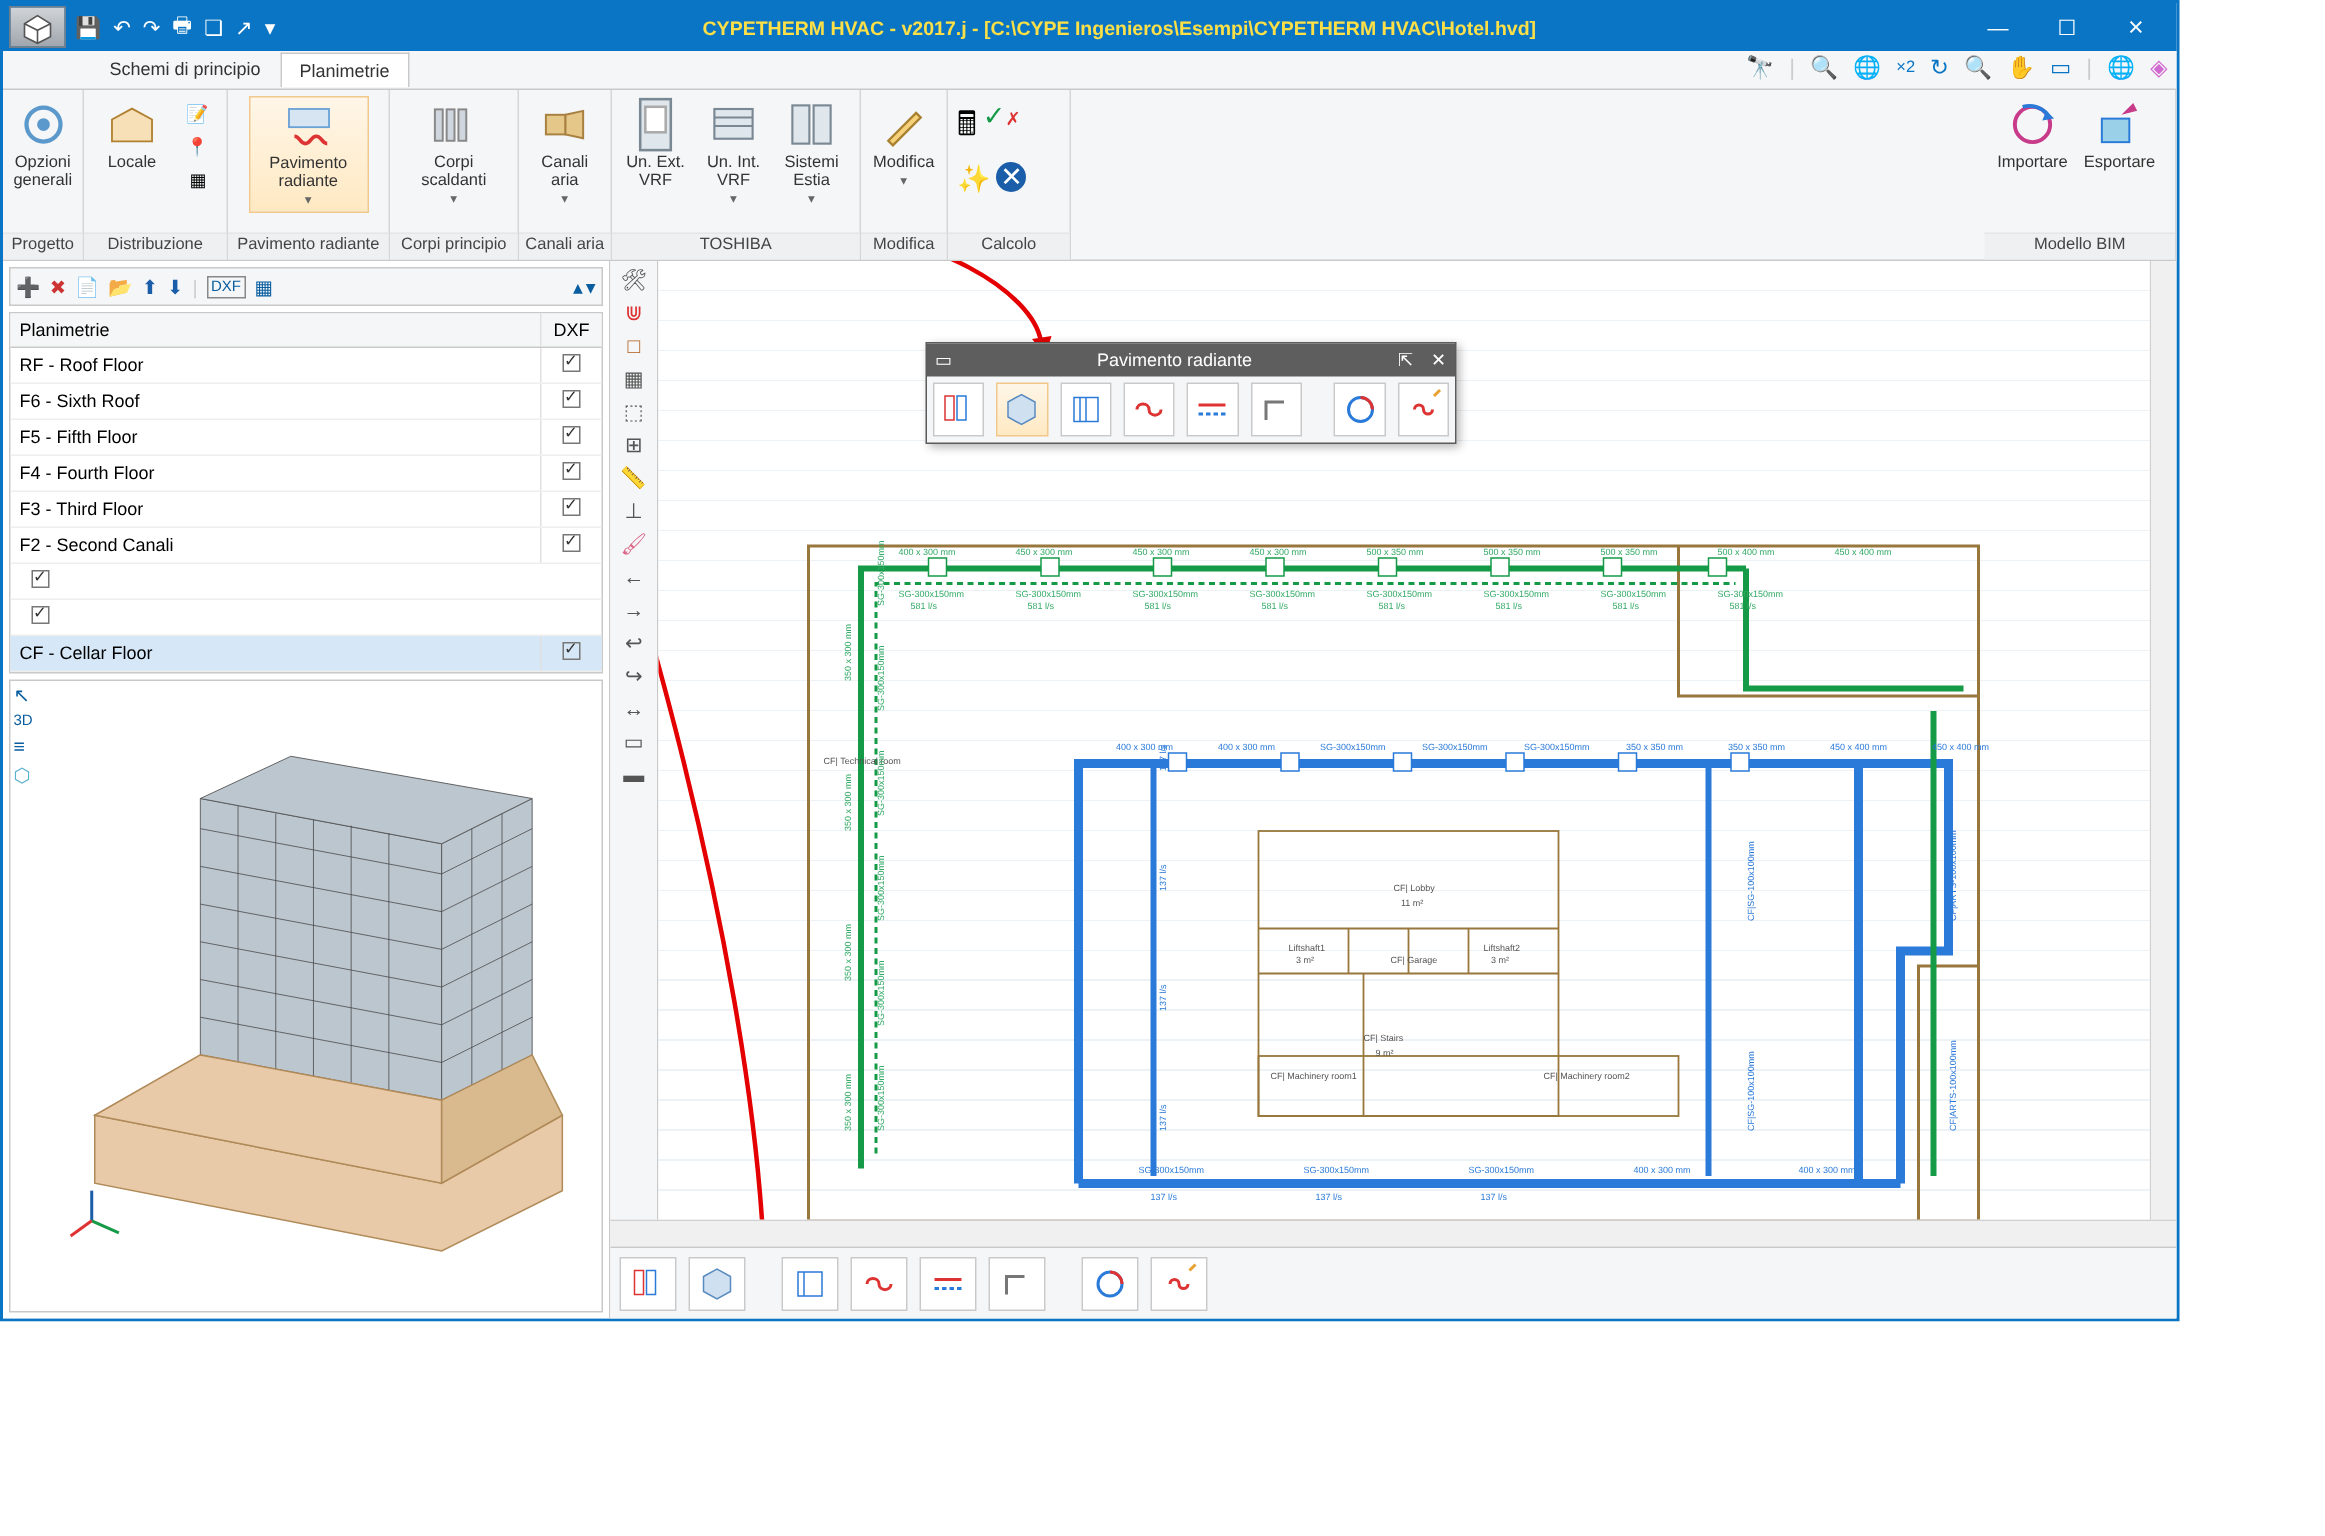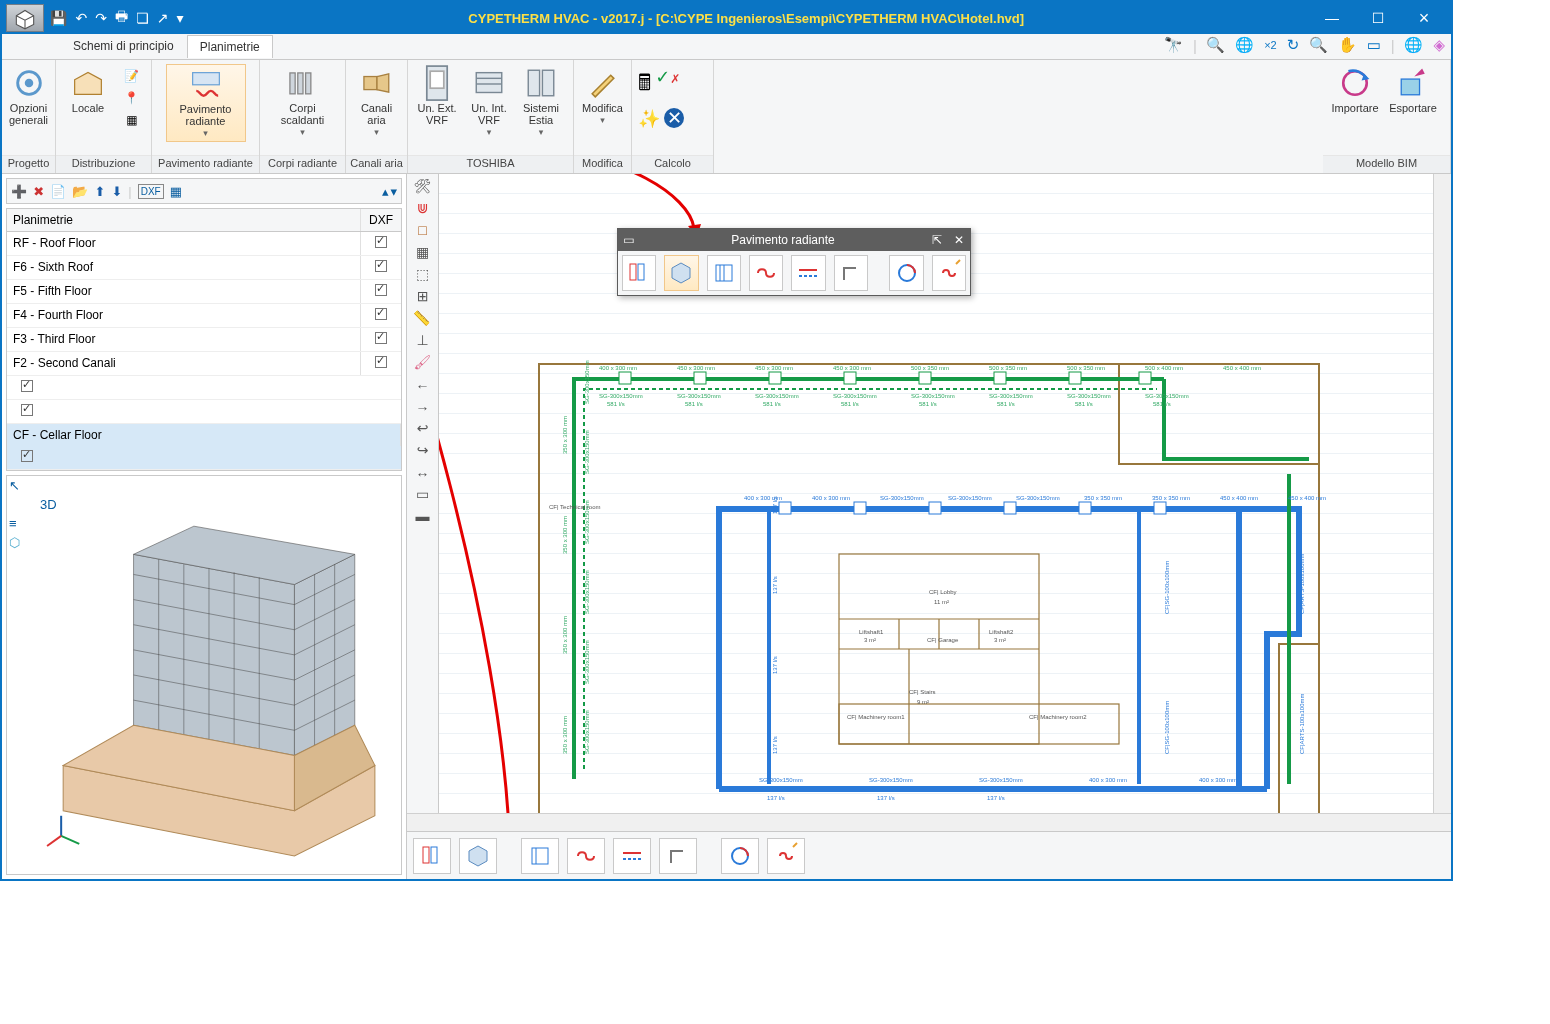--- a/index.html
+++ b/index.html
@@ -33,21 +33,21 @@
 .leftpane { width:405px; border-right:1px solid #c9c9c9; display:flex; flex-direction:column; background:#fff; }
 .lp-toolbar { height:26px; border:1px solid #c9c9c9; margin:4px; display:flex; align-items:center; padding:0 4px; gap:6px; background:#f5f6f7; }
 .lp-toolbar span { font-size:13px; color:#0a5ea0; }
 .lp-toolbar .arrows { margin-left:auto; display:flex; gap:2px; }
 .floor-table { margin:0 4px; border:1px solid #c9c9c9; flex:0 0 auto; }
 .floor-head { display:flex; background:#f5f6f7; border-bottom:1px solid #c9c9c9; }
 .floor-head div,.floor-row div { padding:4px 6px; font-size:12px; }
 .floor-head .c1,.floor-row .c1 { flex:1; border-right:1px solid #e0e0e0; }
 .floor-head .c2,.floor-row .c2 { width:40px; text-align:center; }
 .floor-row { display:flex; border-bottom:1px solid #eee; }
-.floor-row.sel { background:#d6e8f7;flex-direction:column; }
+.floor-row.sel { background:#d6e8f7; }
 .cb { width:12px; height:12px; border:1px solid #777; display:inline-block; position:relative; }
 .cb::after { content:"✓"; position:absolute; top:-3px; left:0; font-size:11px; color:#333; }
 .preview3d { flex:1; margin:4px; border:1px solid #c9c9c9; background:#fff; position:relative; }
 .preview3d .pv-toolbar { position:absolute; left:2px; top:2px; display:flex; flex-direction:column; gap:4px; }
 .preview3d .pv-toolbar span { color:#0a5ea0; font-size:13px; }
 .pv-img { position:absolute; inset:18px 6px 6px 26px; }
 .workarea { flex:1; position:relative; background:#fff; display:flex; flex-direction:column; }
 .wa-toolbar { width:32px; background:#f5f6f7; border-right:1px solid #c9c9c9; display:flex; flex-direction:column; align-items:center; padding-top:4px; gap:6px; }
 .wa-toolbar span { font-size:14px; color:#555; }
 .wa-main { flex:1; position:relative; display:flex; }
@@ -179,21 +179,21 @@
               <svg viewBox="0 0 26 22">
                 <rect x="3" y="3" width="4" height="16" fill="#cfd6dd" stroke="#888"></rect>
                 <rect x="9" y="3" width="4" height="16" fill="#cfd6dd" stroke="#888"></rect>
                 <rect x="15" y="3" width="4" height="16" fill="#cfd6dd" stroke="#888"></rect>
               </svg>
             </div>
           <div class="lbl">Corpi<br>scaldanti</div>
           <div style="font-size:9px;color:#666;">▾</div>
         </div>
       </div>
-      <div class="glabel">Corpi radiante</div>
+      <div class="glabel">Corpi principio</div>
     </div>
     <div class="rgroup" style="width:62px;">
       <div class="items" style="justify-content:center;">
         <div class="btn-lg" style="width:50px;">
           <div class="icon">
               <svg viewBox="0 0 26 20">
                 <rect x="3" y="5" width="10" height="10" fill="#e6c78a" stroke="#a88040"></rect>
                 <polygon points="13,5 22,3 22,17 13,15" fill="#e6c78a" stroke="#a88040"></polygon>
               </svg>
             </div>
@@ -350,21 +350,21 @@
             </div>
             <div class="floor-row sel">
               <div class="c1">CF - Cellar Floor</div>
               <div class="c2"><span class="cb"></span></div>
             </div>
           </div>
       </div>
       <div class="preview3d">
         <div class="pv-toolbar">
           <span>↖</span>
-          <span style="font-size:13px;margin-left:31px;">3D</span>
+          <span style="font-size:10px;">3D</span>
           <span>≡</span>
           <span style="color:#59b0d0;">⬡</span>
         </div>
         <svg class="pv-img" viewBox="0 0 360 360">
 
           <g stroke="#555" stroke-width="0.6" fill="#bcc6cf">
             <polygon points="100,60 260,90 260,260 100,230"></polygon>
             <polygon points="260,90 320,60 320,230 260,260"></polygon>
             <polygon points="100,60 160,32 320,60 260,90"></polygon>
           </g>

